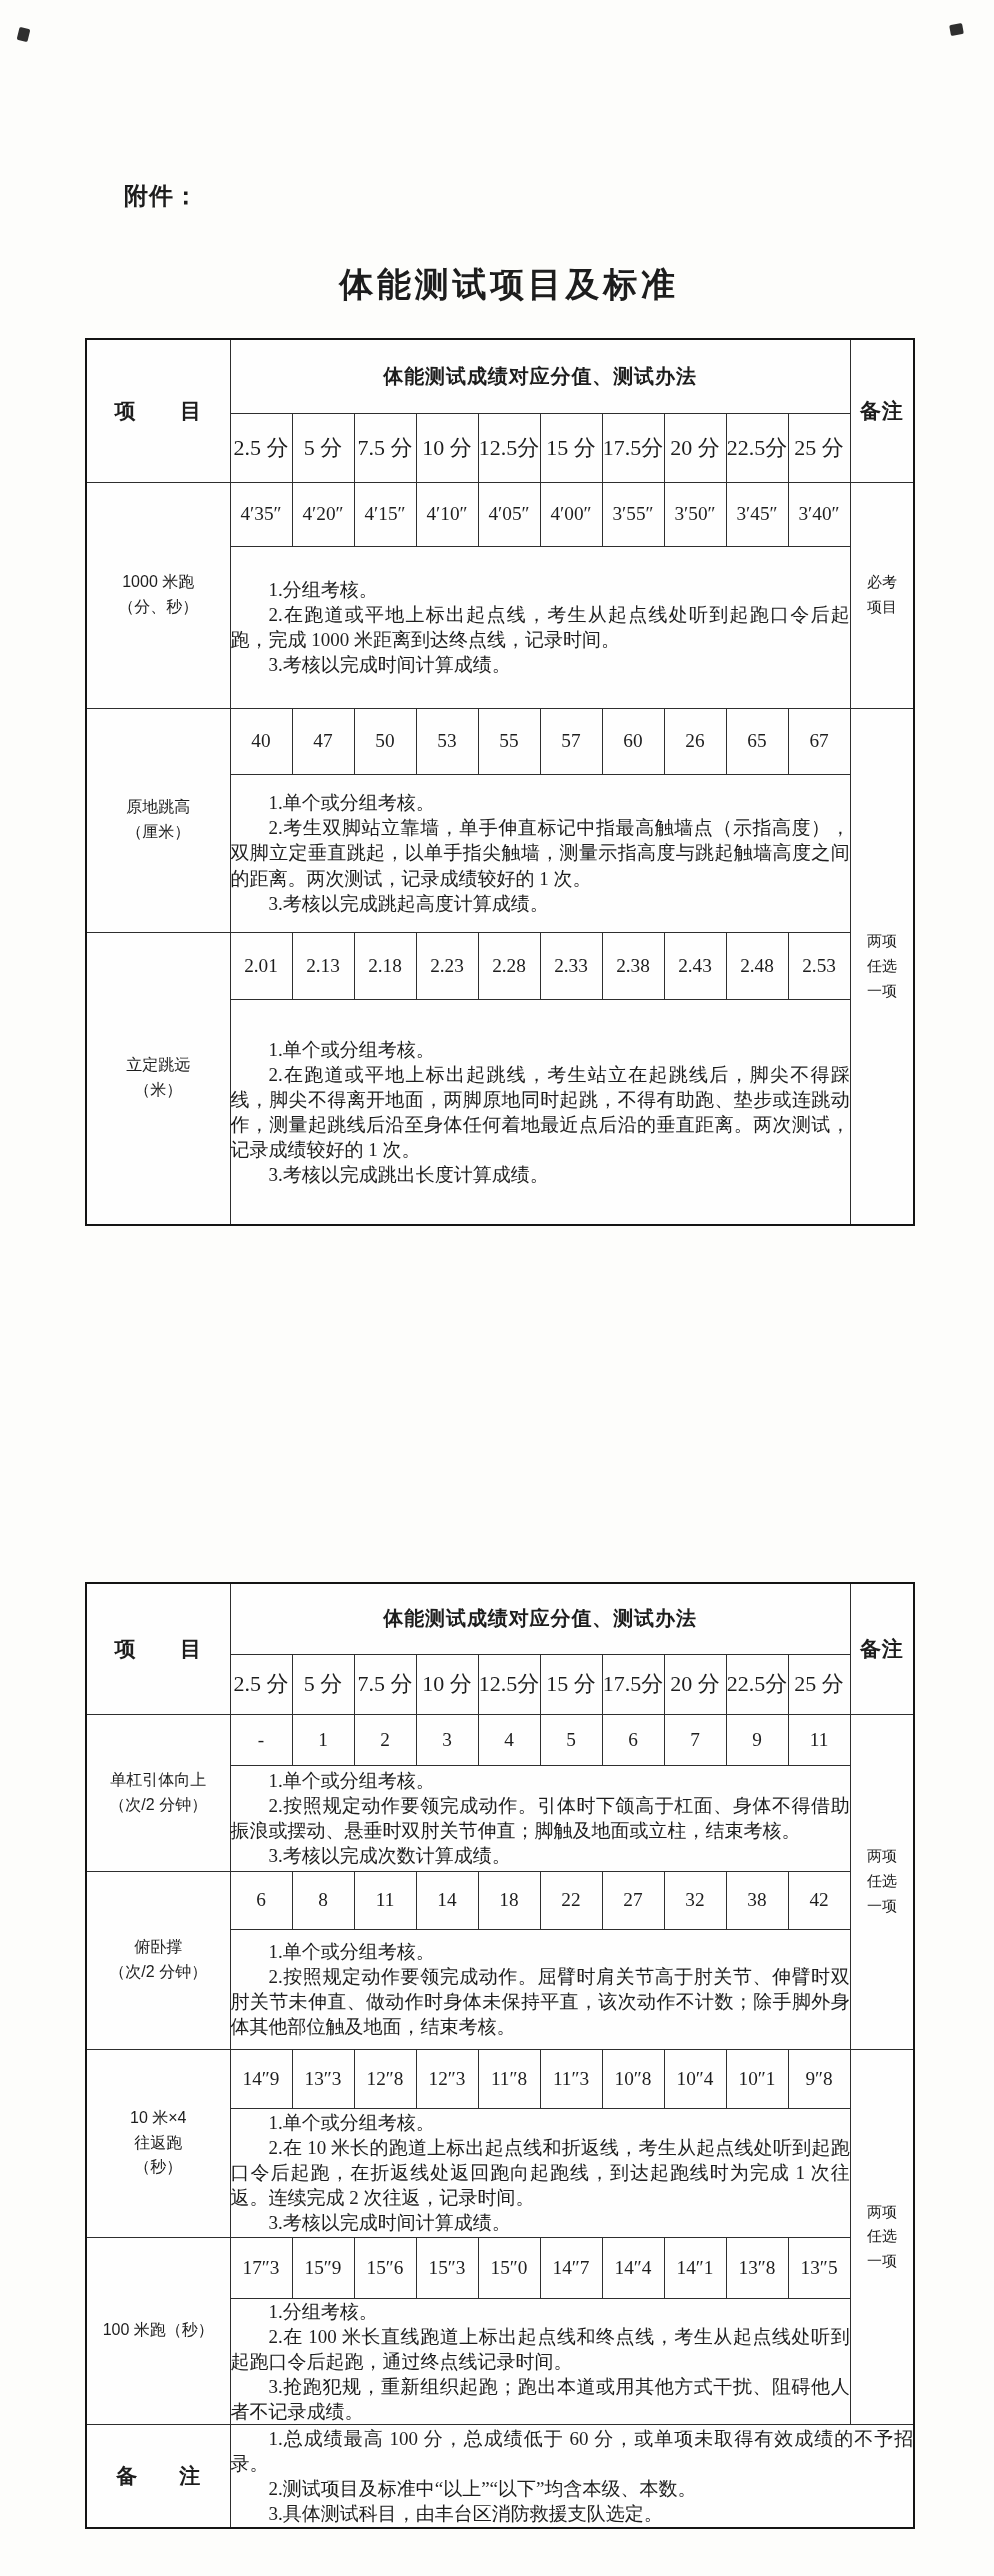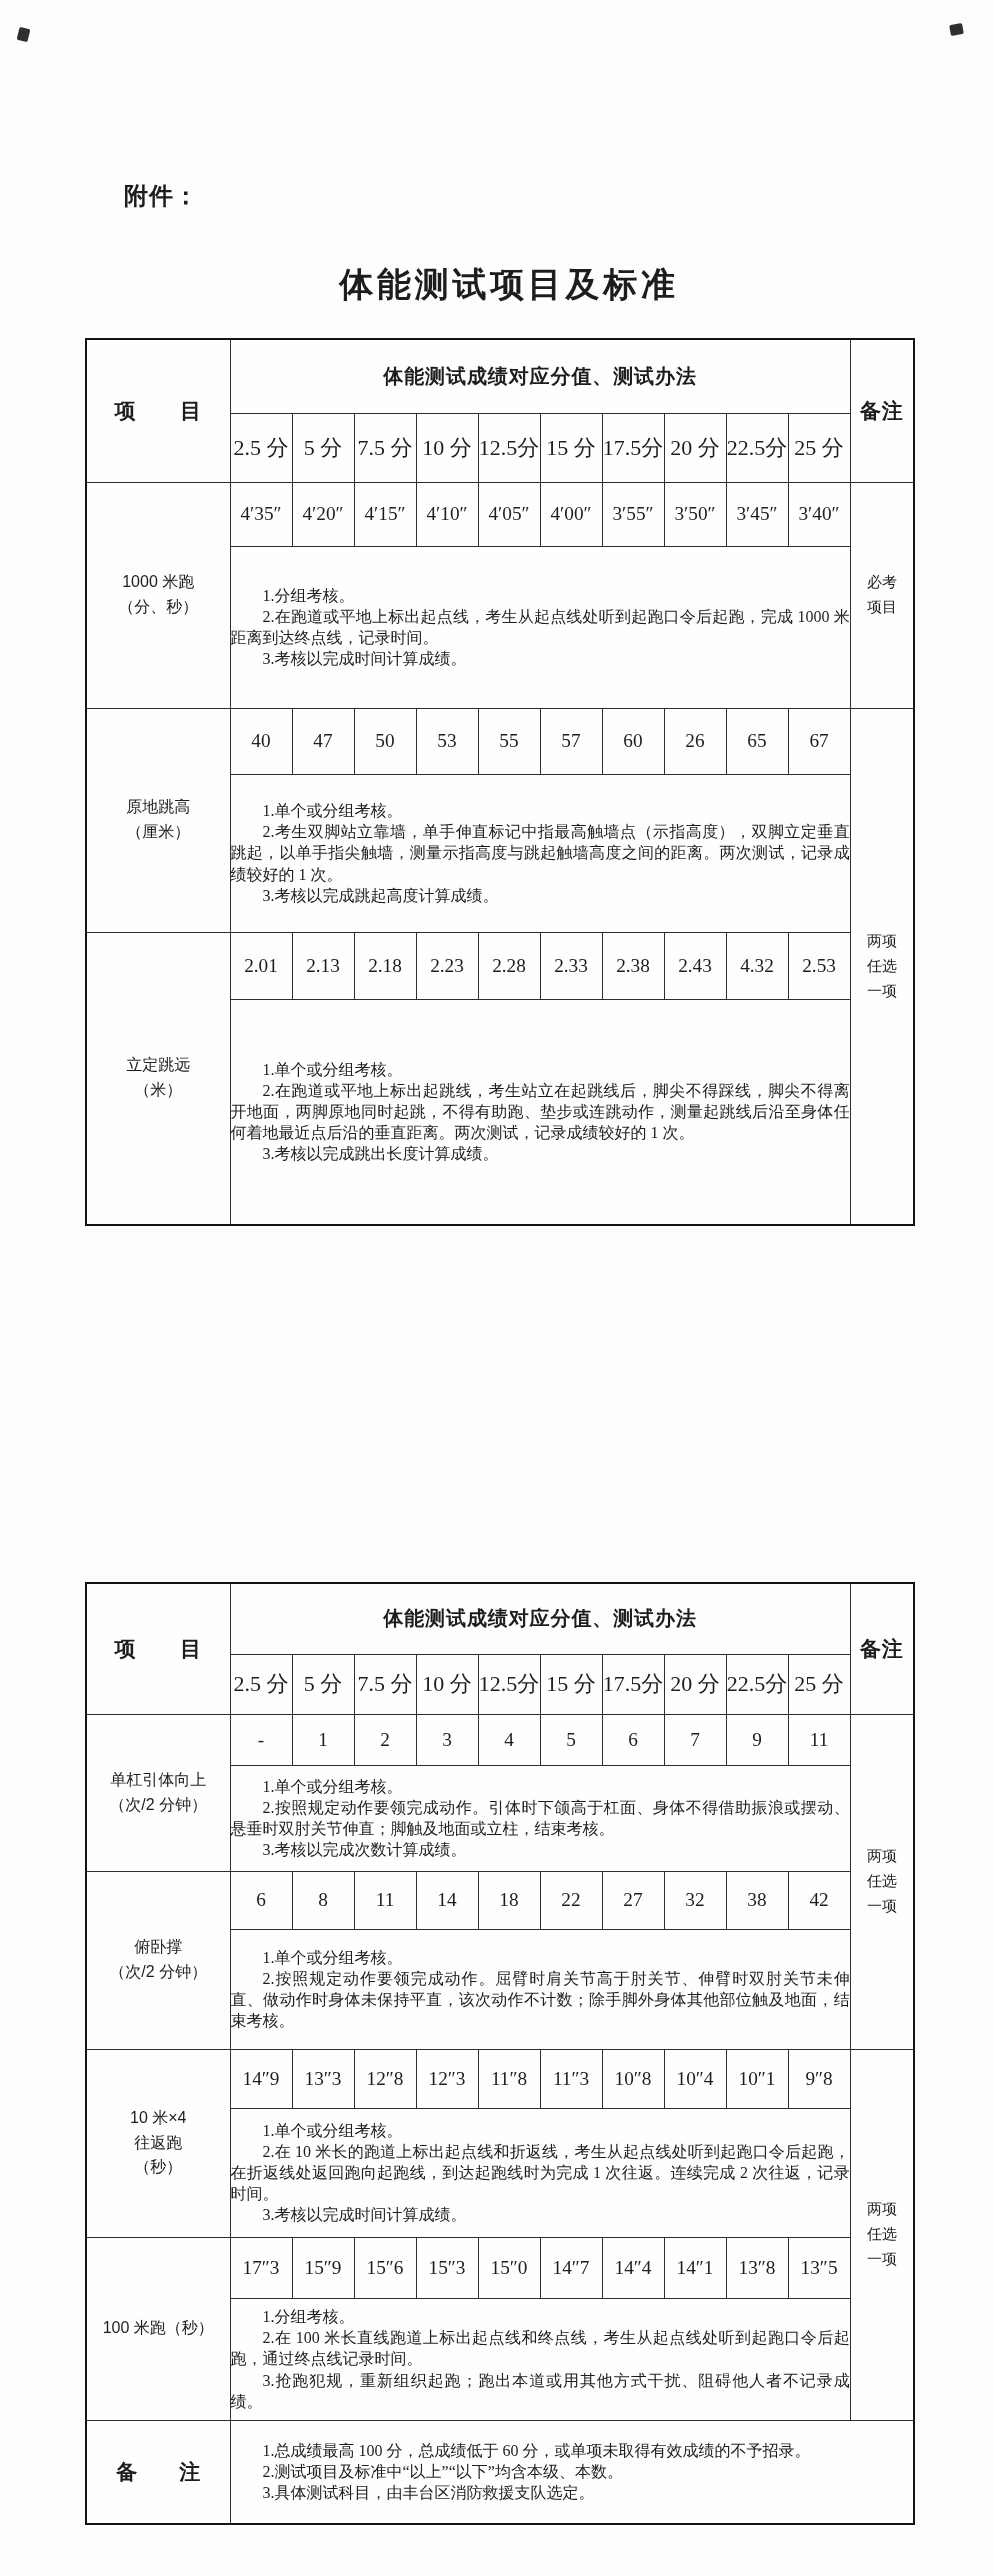--- a/index.html
+++ b/index.html
@@ -48,21 +48,21 @@
   td.cell-val{font-size:19.3px;}
   td.cell-item{
     font-family:"Liberation Sans",sans-serif;font-size:16px;
     white-space:pre-line;line-height:1.55;padding:0 3.7px;
   }
   td.cell-remark{
     font-size:15px;white-space:pre-line;line-height:1.65;
   }
   td.cell-desc{text-align:left;padding:5.5px 11px;}
   td.cell-desc p{
-    margin:0;font-size:16px;line-height:1.32;
+    margin:0;font-size:19px;line-height:1.32;
     text-indent:2em;text-align:justify;
   }
   td.cell-note-label{
     font-family:"Liberation Sans",sans-serif;font-weight:bold;font-size:21px;
   }
   #table1{left:85px;top:338px;}
   #table2{left:85px;top:1582px;}
 </style>
 </head>
 <body>
@@ -162,21 +162,21 @@
       <td rowspan="2" class="cell-item">立定跳远
 （米）</td>
       <td class="cell-val">2.01</td>
       <td class="cell-val">2.13</td>
       <td class="cell-val">2.18</td>
       <td class="cell-val">2.23</td>
       <td class="cell-val">2.28</td>
       <td class="cell-val">2.33</td>
       <td class="cell-val">2.38</td>
       <td class="cell-val">2.43</td>
-      <td class="cell-val">4.32</td>
+      <td class="cell-val">2.48</td>
       <td class="cell-val">2.53</td>
     </tr>
     <tr style="height:226px">
       <td colspan="10" class="cell-desc">
         <p>1.单个或分组考核。</p>
         <p>2.在跑道或平地上标出起跳线，考生站立在起跳线后，脚尖不得踩线，脚尖不得离开地面，两脚原地同时起跳，不得有助跑、垫步或连跳动作，测量起跳线后沿至身体任何着地最近点后沿的垂直距离。两次测试，记录成绩较好的 1 次。</p>
         <p>3.考核以完成跳出长度计算成绩。</p>
       </td>
     </tr>
     </tbody>

